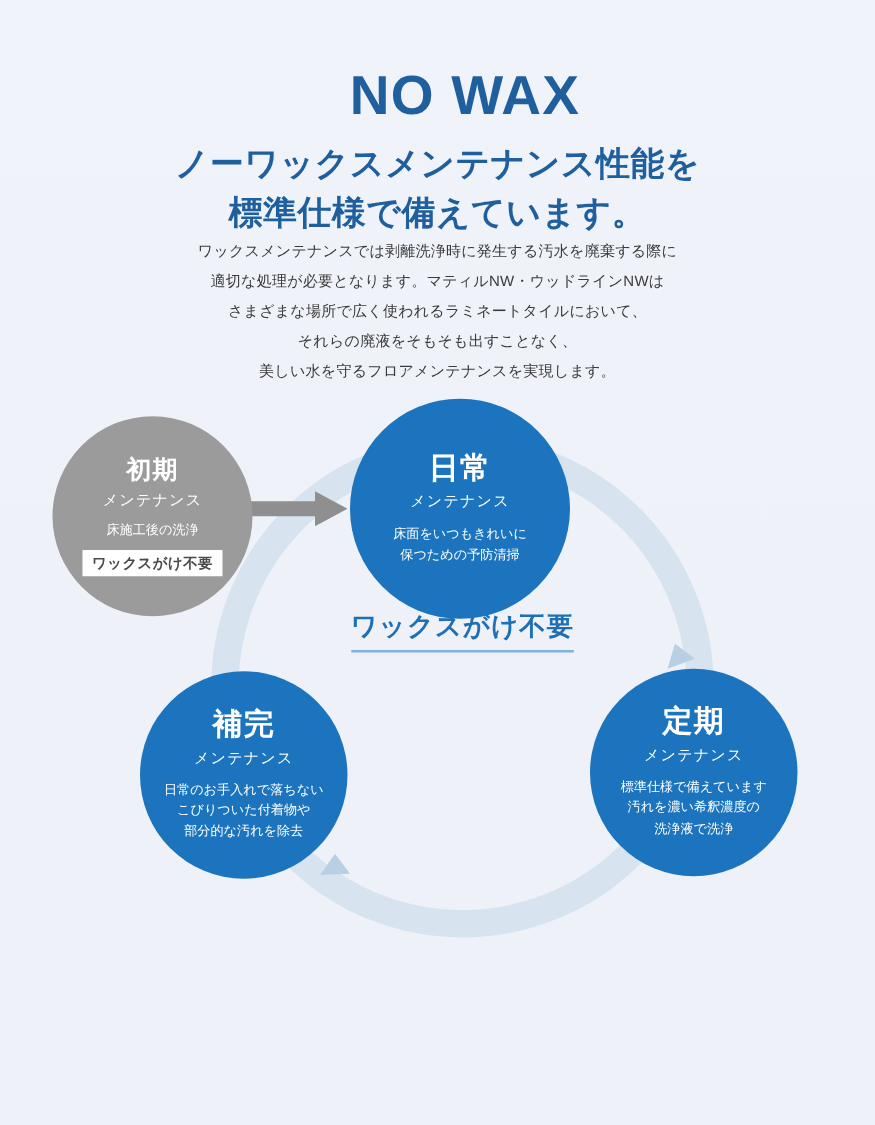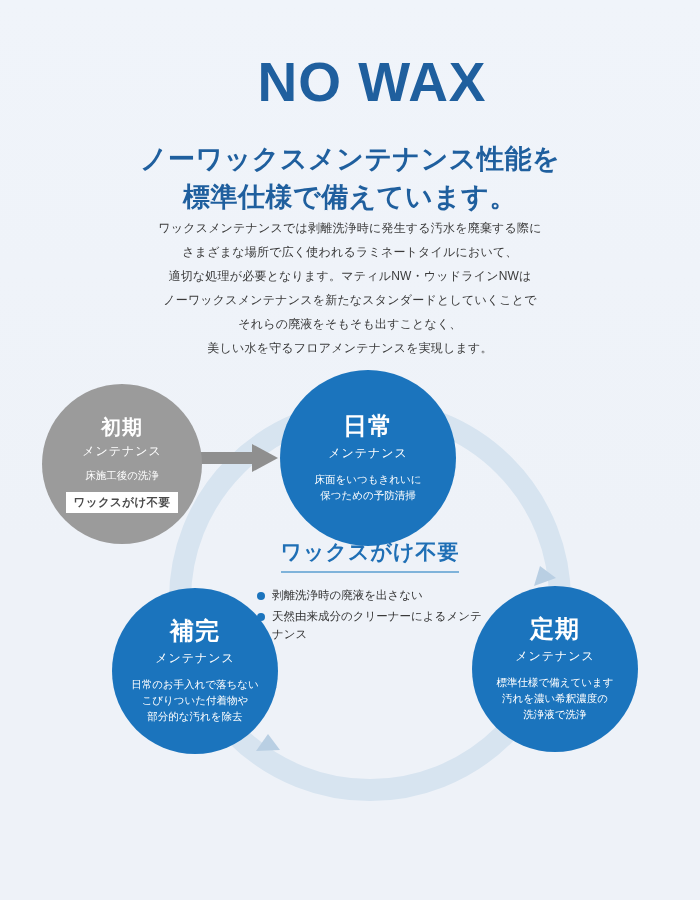--- a/index.html
+++ b/index.html
@@ -11,29 +11,29 @@
   }
   #page {
     position: relative;
     width: 700px; height: 900px;
     background: linear-gradient(180deg,#f0f4fa 0%, #eef2f8 60%, #eef2f8 100%);
   }
 
   
   .header { padding-top: 54px; text-align: center; }
   .nowax {
-    font-size: 55px;
+    font-size: 44px;
     font-weight: bold;
     letter-spacing: 1px;
     color: #1f5f9e;
     line-height: 1.05;
     margin-left: 44px;
   }
   .subtitle {
-    margin-top: 28px;
+    margin-top: 12px;
     font-size: 27px;
     font-weight: bold;
     color: #1f5f9e;
     line-height: 1.42;
     letter-spacing: 0.5px;
   }
   .body-copy {
     font-size: 12px;
     color: #3a3a3a;
     line-height: 2.0;
@@ -166,23 +166,22 @@
 <div id="page">
 
   <div class="header">
     <div class="nowax">NO WAX</div>
     <div class="subtitle">
       <div>ノーワックスメンテナンス性能を</div>
       <div>標準仕様で備えています。</div>
     </div>
     <div class="body-copy">
       <div>ワックスメンテナンスでは剥離洗浄時に発生する汚水を廃棄する際に</div>
+      <div>適切な処理が必要となります。マティルNW・ウッドラインNWは</div>
       <div>さまざまな場所で広く使われるラミネートタイルにおいて、</div>
-      <div>適切な処理が必要となります。マティルNW・ウッドラインNWは</div>
-      <div>ノーワックスメンテナンスを新たなスタンダードとしていくことで</div>
       <div>それらの廃液をそもそも出すことなく、</div>
       <div>美しい水を守るフロアメンテナンスを実現します。</div>
     </div>
   </div>
 
   <div class="diagram">
 
     <svg class="ring-svg" width="700" height="460" viewBox="0 0 700 460">
 
       <circle cx="370" cy="230" r="190" fill="none" stroke="#d7e4f0" stroke-width="22"></circle>
@@ -228,26 +227,16 @@
       <div class="n-sub">メンテナンス</div>
       <div class="n-desc">
         <div>日常のお手入れで落ちない</div>
         <div>こびりついた付着物や</div>
         <div>部分的な汚れを除去</div>
       </div>
     </div>
 
     <div class="center">
       <div class="center-title">ワックスがけ不要</div>
-      <div class="bullets">
-        <div class="bullet">
-          <span class="dot"></span>
-          <span>剥離洗浄時の廃液を出さない</span>
-        </div>
-        <div class="bullet">
-          <span class="dot"></span>
-          <span>天然由来成分のクリーナーによるメンテナンス</span>
-        </div>
-      </div>
     </div>
 
   </div>
 </div>
 
 </body></html>

